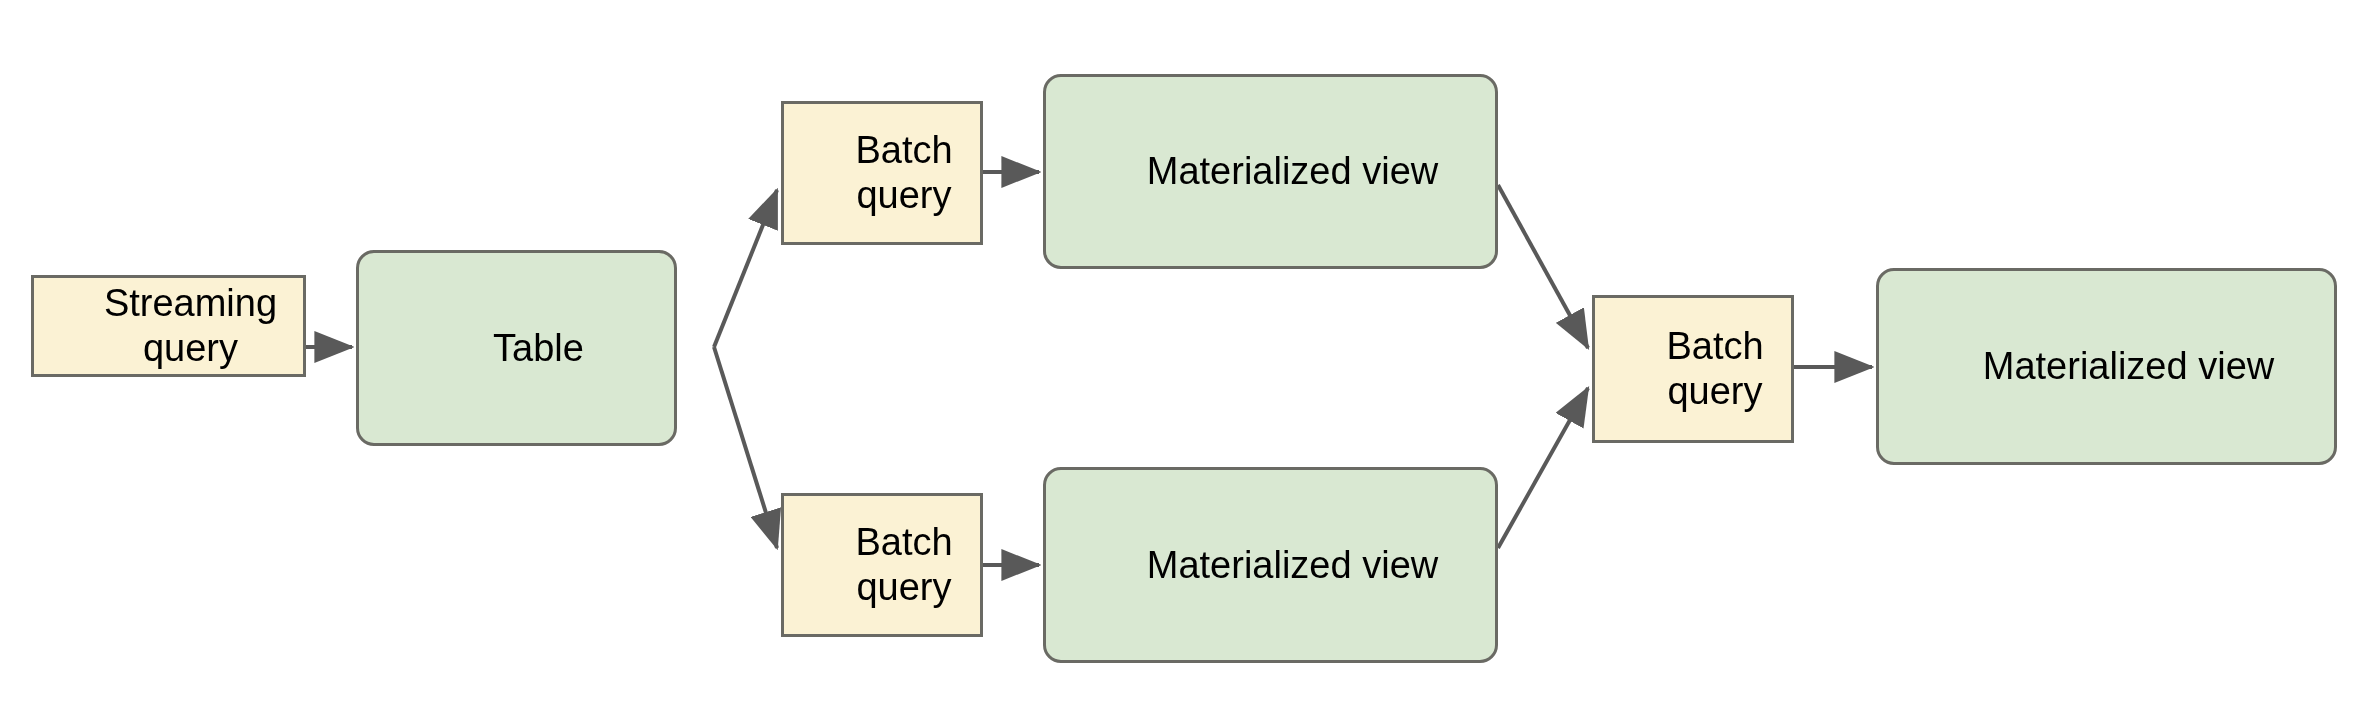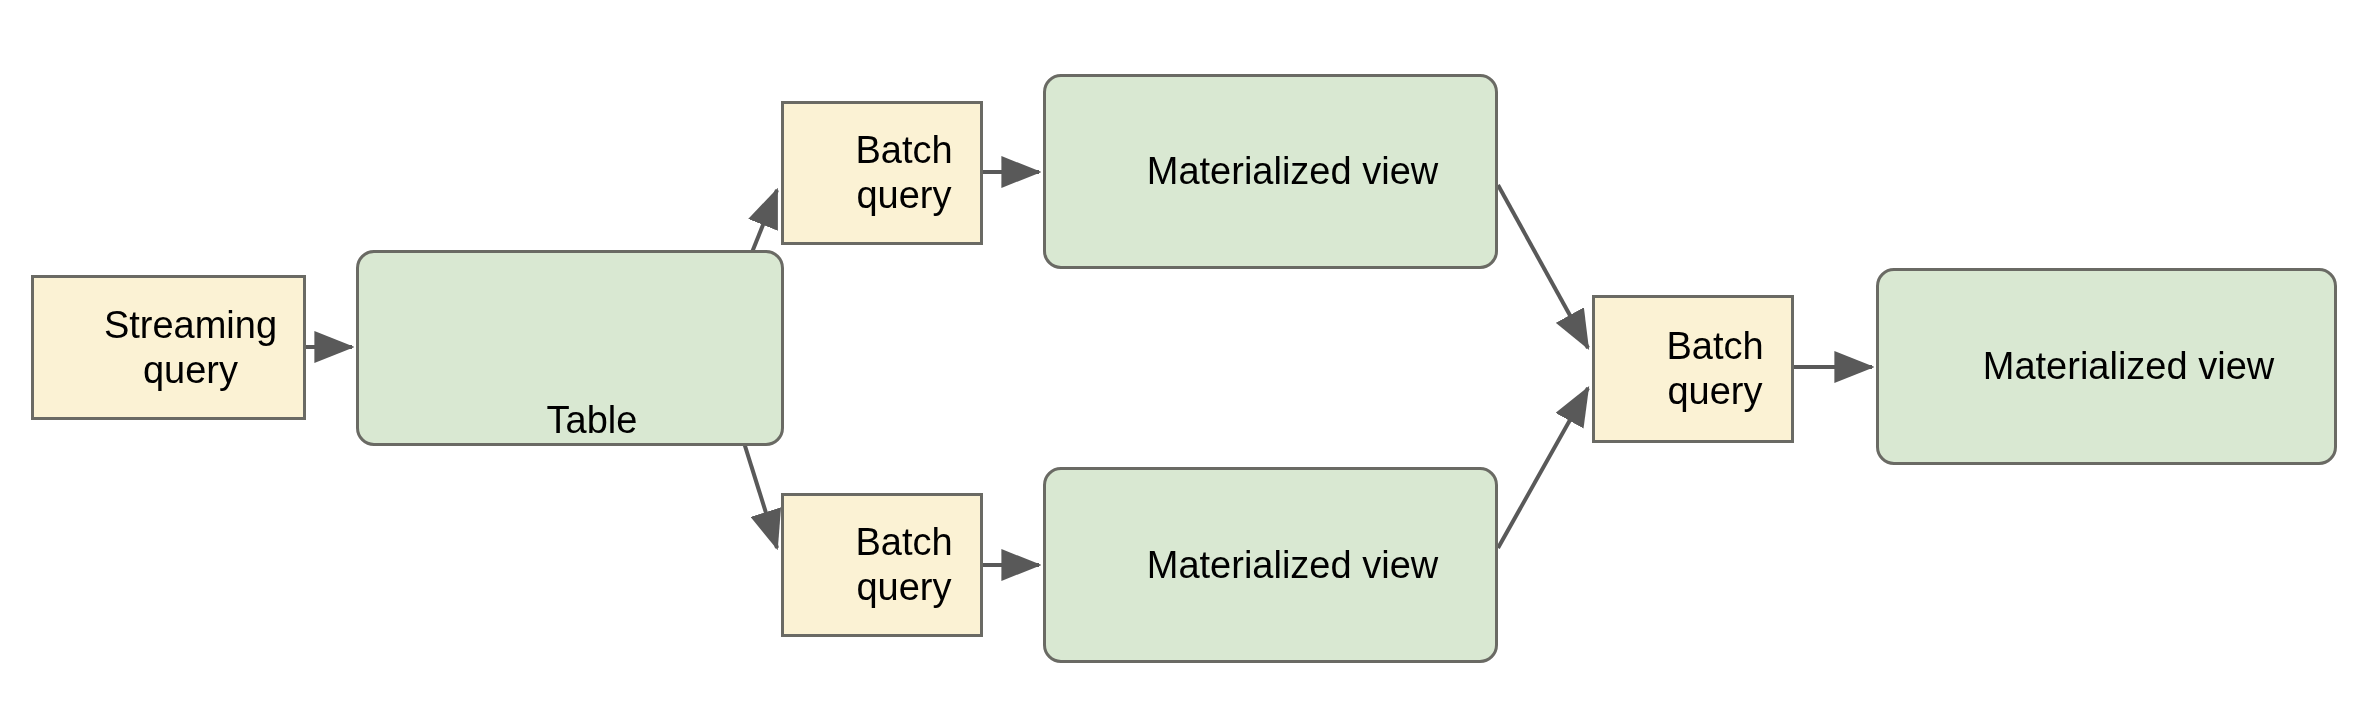--- a/index.html
+++ b/index.html
@@ -51,22 +51,22 @@
     background: #d9e8d2;
     border-color: #6a6a64;
     border-radius: 18px;
   }
   .node-label {
     display: block;
     white-space: pre-line;
   }
 
   
-  #node-streaming-query { left: 31px;   top: 275px; width: 275px; height: 145px; font-size: 38px; }
-  #node-table           { left: 356px;  top: 250px; width: 428px; height: 196px; font-size: 38px; align-items: flex-end; }
+  #node-streaming-query { left: 31px;   top: 275px; width: 275px; height: 102px; font-size: 38px; }
+  #node-table           { left: 356px;  top: 250px; width: 321px; height: 196px; font-size: 38px; }
   #node-batch-query-top { left: 781px;  top: 101px; width: 202px; height: 144px; font-size: 38px; }
   #node-mv-top          { left: 1043px; top: 74px;  width: 455px; height: 195px; font-size: 38px; }
   #node-batch-query-bottom { left: 781px;  top: 493px; width: 202px; height: 144px; font-size: 38px; }
   #node-mv-bottom       { left: 1043px; top: 467px; width: 455px; height: 196px; font-size: 38px; }
   #node-batch-query-join { left: 1592px; top: 295px; width: 202px; height: 148px; font-size: 38px; }
   #node-mv-final        { left: 1876px; top: 268px; width: 461px; height: 197px; font-size: 38px; }
 </style>
 </head>
 <body>
 

